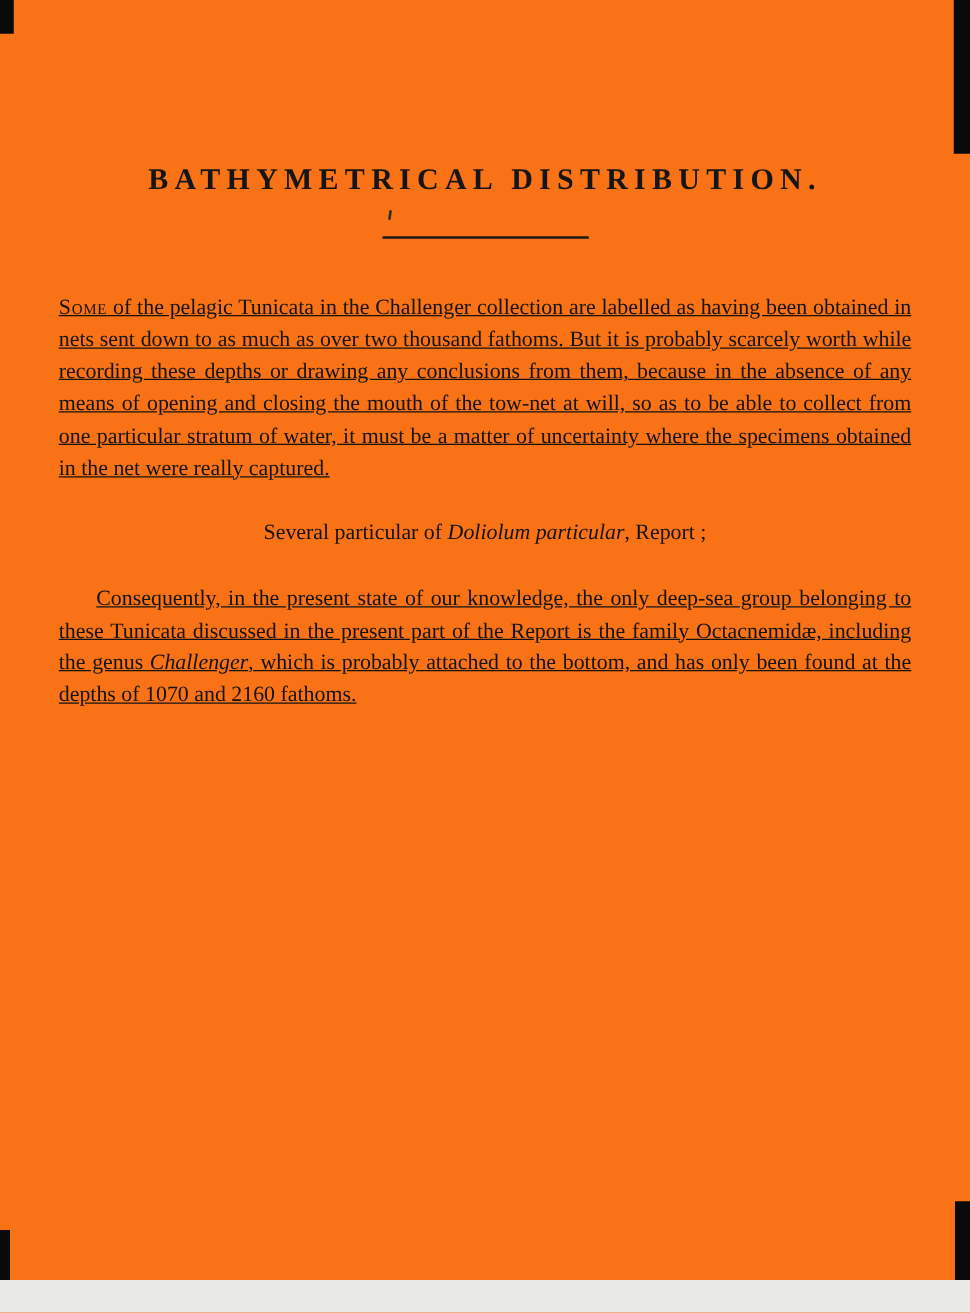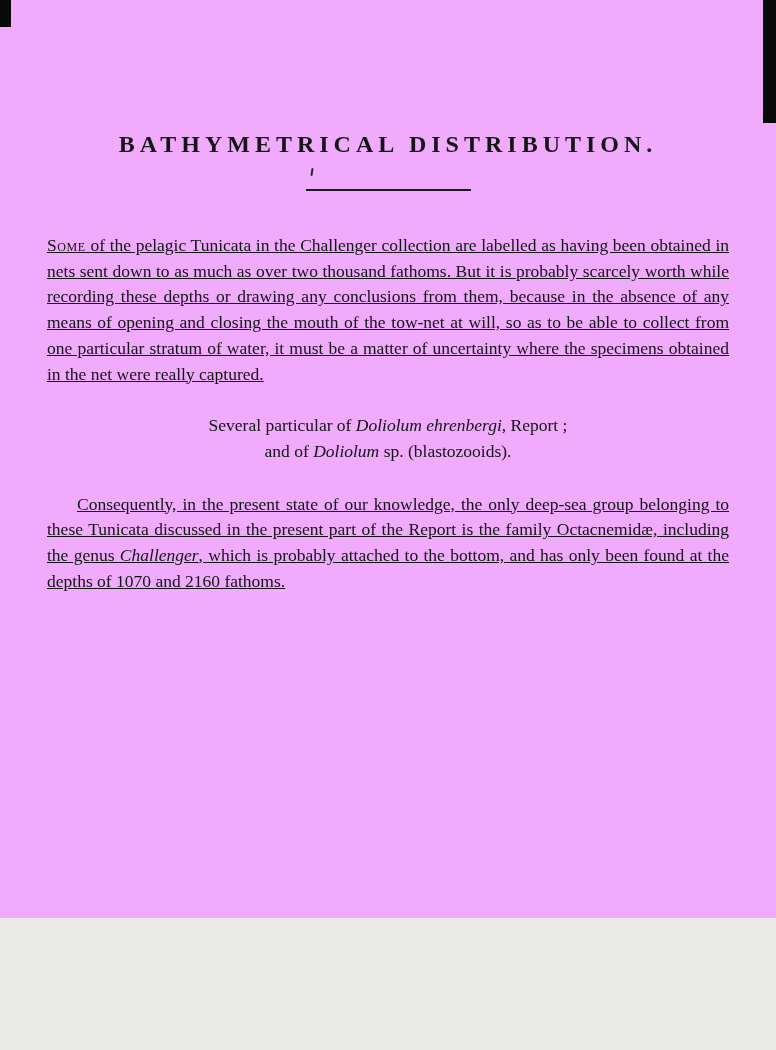--- a/index.html
+++ b/index.html
@@ -4,22 +4,22 @@
 <style>
   * { margin: 0; padding: 0; box-sizing: border-box; }
   html, body { width: 776px; height: 1050px; }
   body {
     background: #e9e9e7;
     font-family: "Liberation Serif", "DejaVu Serif", serif;
   }
   .page {
     position: relative;
     width: 776px;
-    height: 918px;
-    background: #f0abfc;
+    height: 1024px;
+    background: #f97316;
     color: #141414;
     overflow: hidden;
     padding-top: 131px;
   }
 
   
   .artifact { position: absolute; background: #0a0a0a; }
   .art-tl { left: 0;  top: 0;     width: 11px; height: 27px; }
   .art-tr { right: 0; top: 0;     width: 13px; height: 123px; }
   .art-bl { left: 0;  top: 984px; width: 8px;  height: 66px; }
@@ -76,22 +76,21 @@
   <h1 class="title">BATHYMETRICAL DISTRIBUTION.</h1>
 
   <div class="divider"></div>
 
   <div class="body">
 
     <p><span class="smallcaps">Some</span><span> of the pelagic Tunicata in the Challenger collection are labelled as having been obtained in nets sent down to as much as over two thousand fathoms. But it is probably scarcely worth while recording these depths or drawing any conclusions from them, because in the absence of any means of opening and closing the mouth of the tow-net at will, so as to be able to collect from one particular stratum of water, it must be a matter of uncertainty where the specimens obtained in the net were really captured.</span></p>
 
 
     <div class="quote">
-      <div><span>Several particular of </span><span class="it">Doliolum ehrenbergi</span><span>, Report ;</span></div>
-      <div><span>and of </span><span class="it">Doliolum</span><span> sp. (blastozooids).</span></div>
+      <div><span>Several particular of </span><span class="it">Doliolum particular</span><span>, Report ;</span></div>
     </div>
 
 
     <p class="indent"><span>Consequently, in the present state of our knowledge, the only deep-sea group belonging to these Tunicata discussed in the present part of the Report is the family Octacnemidæ, including the genus </span><span class="it">Challenger</span><span>, which is probably attached to the bottom, and has only been found at the depths of 1070 and 2160 fathoms.</span></p>
 
   </div>
 
 </div>
 
 </body></html>

